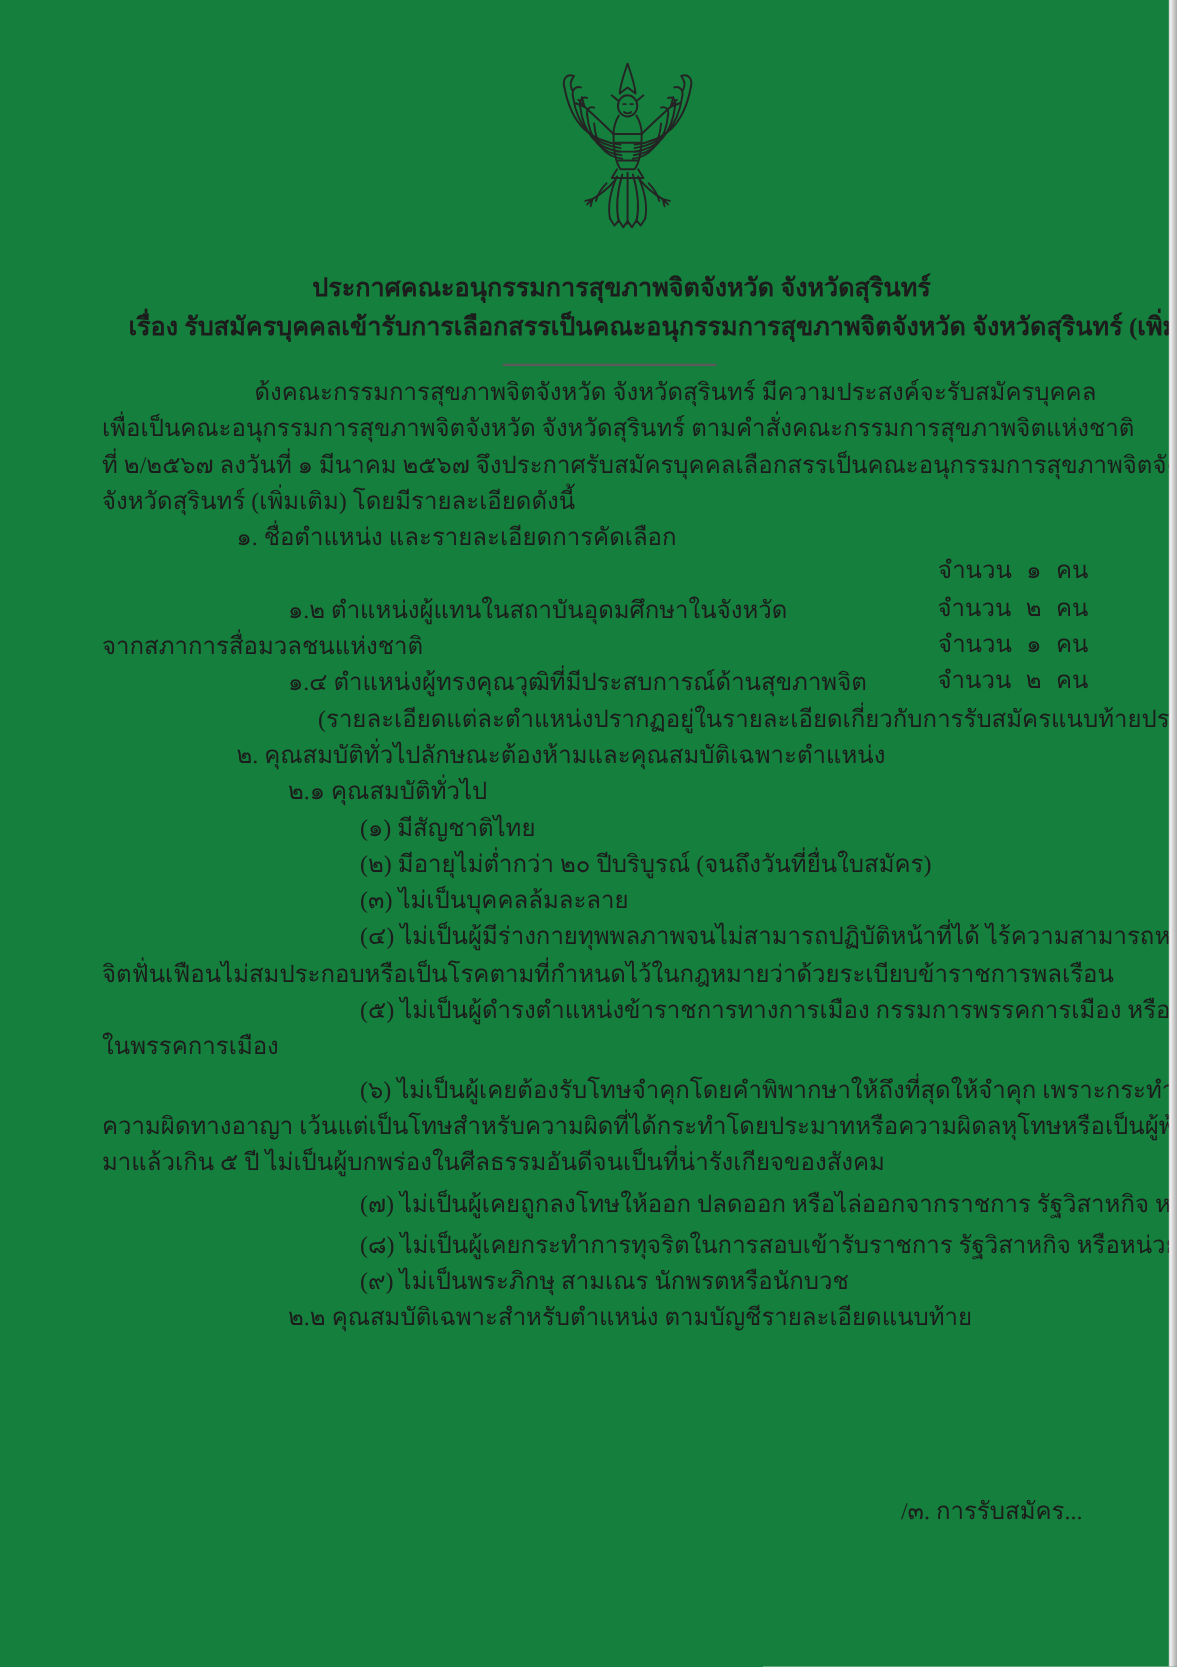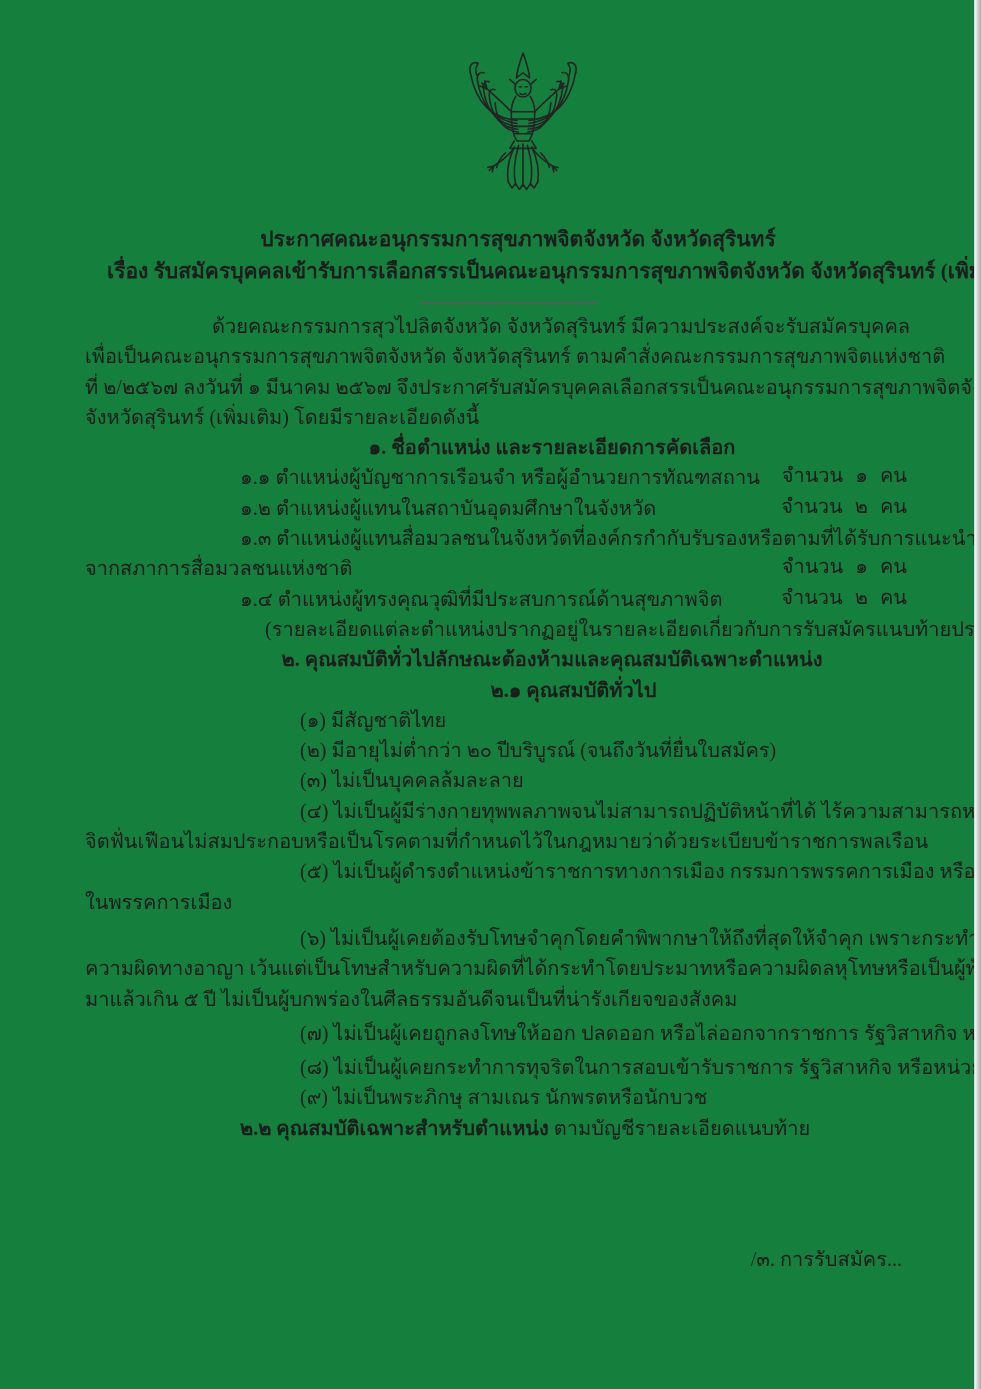--- a/index.html
+++ b/index.html
@@ -33,21 +33,21 @@
   .t{
     font-size:20px;line-height:30.3px;white-space:nowrap;
   }
   .row{display:flex;}
   .row .count{margin-left:auto;font-family:Liberation Mono, monospace;}
   .ind-p{padding-left:127px;}  
   .ind-h{padding-left:112px;}  
   .ind-a{padding-left:155px;}  
   .ind-b{padding-left:180px;}  
   .ind-c{padding-left:215px;}  
-  .bold{font-weight:bold;text-align:center;}
+  .bold{font-weight:normal;}
   .gap6{margin-top:6px;}
   .gap4{margin-top:4px;}
   .footer-note{
     position:absolute;top:1243px;right:79px;
     font-size:20px;white-space:nowrap;
   }
 </style>
 </head>
 <body>
 
@@ -99,37 +99,35 @@
     </div>
 
     <div class="title-block">
       <div class="title">ประกาศคณะอนุกรรมการสุขภาพจิตจังหวัด จังหวัดสุรินทร์</div>
       <div class="title">เรื่อง รับสมัครบุคคลเข้ารับการเลือกสรรเป็นคณะอนุกรรมการสุขภาพจิตจังหวัด จังหวัดสุรินทร์ (เพิ่มเติม)</div>
     </div>
 
     <hr class="divider">
 
     <div>
-      <div class="t ind-p">ด้วยคณะกรรมการสุวไปลิตจังหวัด จังหวัดสุรินทร์ มีความประสงค์จะรับสมัครบุคคล</div>
+      <div class="t ind-p">ด้งคณะกรรมการสุขภาพจิตจังหวัด จังหวัดสุรินทร์ มีความประสงค์จะรับสมัครบุคคล</div>
       <div class="t">เพื่อเป็นคณะอนุกรรมการสุขภาพจิตจังหวัด จังหวัดสุรินทร์ ตามคำสั่งคณะกรรมการสุขภาพจิตแห่งชาติ</div>
       <div class="t">ที่ ๒/๒๕๖๗ ลงวันที่ ๑ มีนาคม ๒๕๖๗ จึงประกาศรับสมัครบุคคลเลือกสรรเป็นคณะอนุกรรมการสุขภาพจิตจังหวัด</div>
       <div class="t">จังหวัดสุรินทร์ (เพิ่มเติม) โดยมีรายละเอียดดังนี้</div>
     </div>
 
     <div>
       <div class="t ind-h bold">๑. ชื่อตำแหน่ง และรายละเอียดการคัดเลือก</div>
       <div class="t row">
-        <span class="ind-a">๑.๑ ตำแหน่งผู้บัญชาการเรือนจำ หรือผู้อำนวยการทัณฑสถาน</span>
         <span class="count">จำนวน ๑ คน</span>
       </div>
       <div class="t row">
         <span class="ind-a">๑.๒ ตำแหน่งผู้แทนในสถาบันอุดมศึกษาในจังหวัด</span>
         <span class="count">จำนวน ๒ คน</span>
       </div>
-      <div class="t ind-a">๑.๓ ตำแหน่งผู้แทนสื่อมวลชนในจังหวัดที่องค์กรกำกับรับรองหรือตามที่ได้รับการแนะนำ</div>
       <div class="t row">
         <span>จากสภาการสื่อมวลชนแห่งชาติ</span>
         <span class="count">จำนวน ๑ คน</span>
       </div>
       <div class="t row">
         <span class="ind-a">๑.๔ ตำแหน่งผู้ทรงคุณวุฒิที่มีประสบการณ์ด้านสุขภาพจิต</span>
         <span class="count">จำนวน ๒ คน</span>
       </div>
       <div class="t ind-b">(รายละเอียดแต่ละตำแหน่งปรากฏอยู่ในรายละเอียดเกี่ยวกับการรับสมัครแนบท้ายประกาศนี้</div>
     </div>

